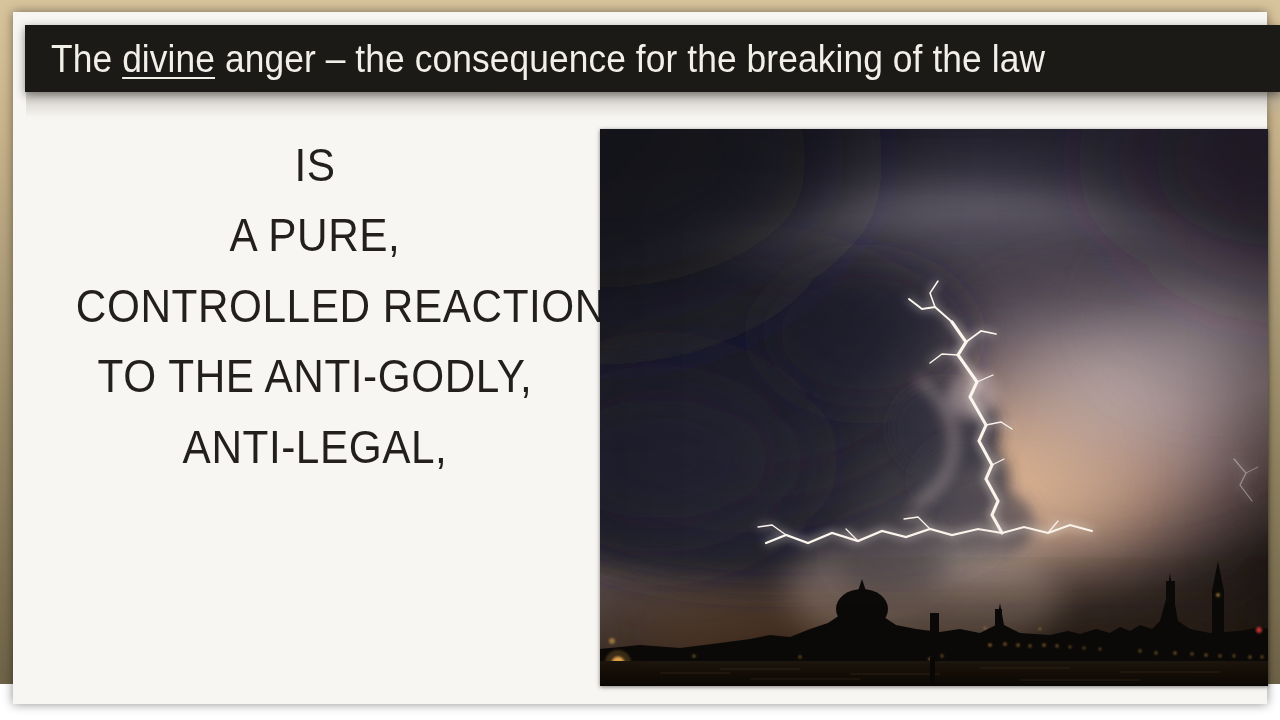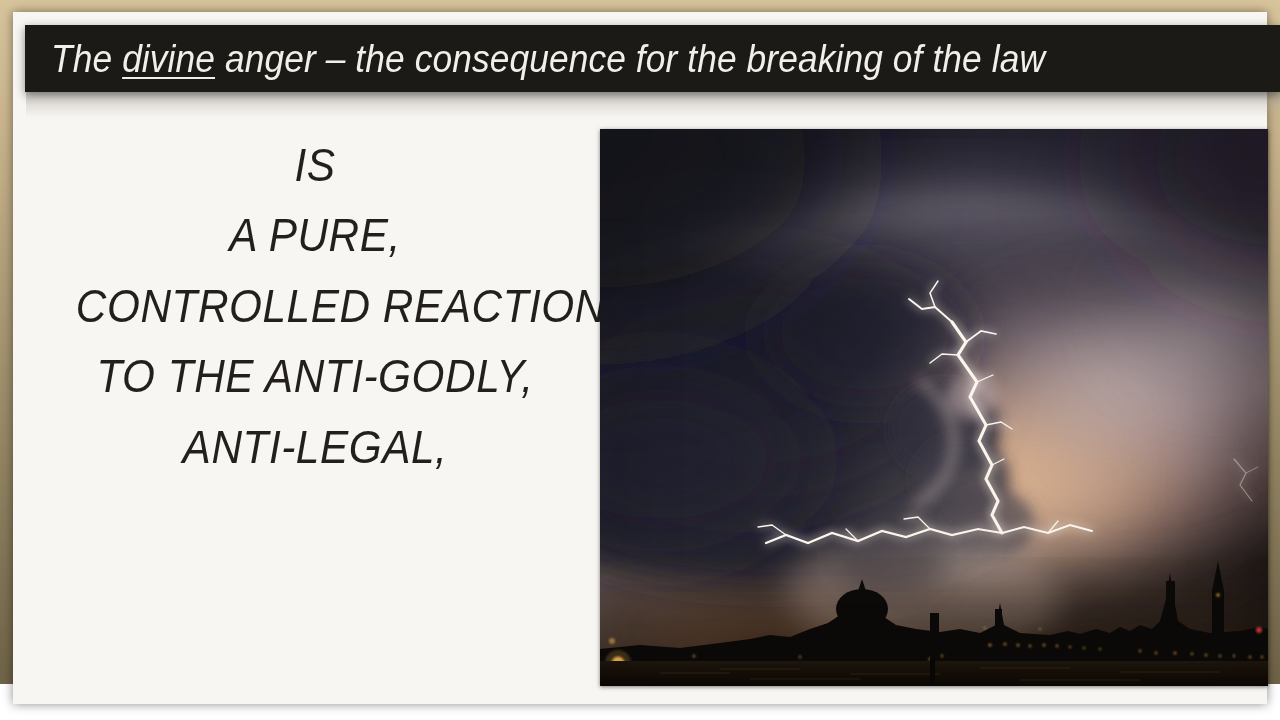--- a/index.html
+++ b/index.html
@@ -13,21 +13,20 @@
   #slide-frame{
     position:relative;
     width:1280px; height:684px;
     background:
       linear-gradient(180deg,
         #d8c49c 0%,
         #c9b48c 18%,
         #a99874 46%,
         #8a7c5c 74%,
         #6e6247 100%);
-    font-style: italic;
   }
 
   
   #slide-canvas{
     position:absolute;
     left:13px; top:12px;
     width:1254px; height:692px;
     background:#f8f6f2;
     box-shadow:0 0 10px rgba(0,0,0,.45);
   }

